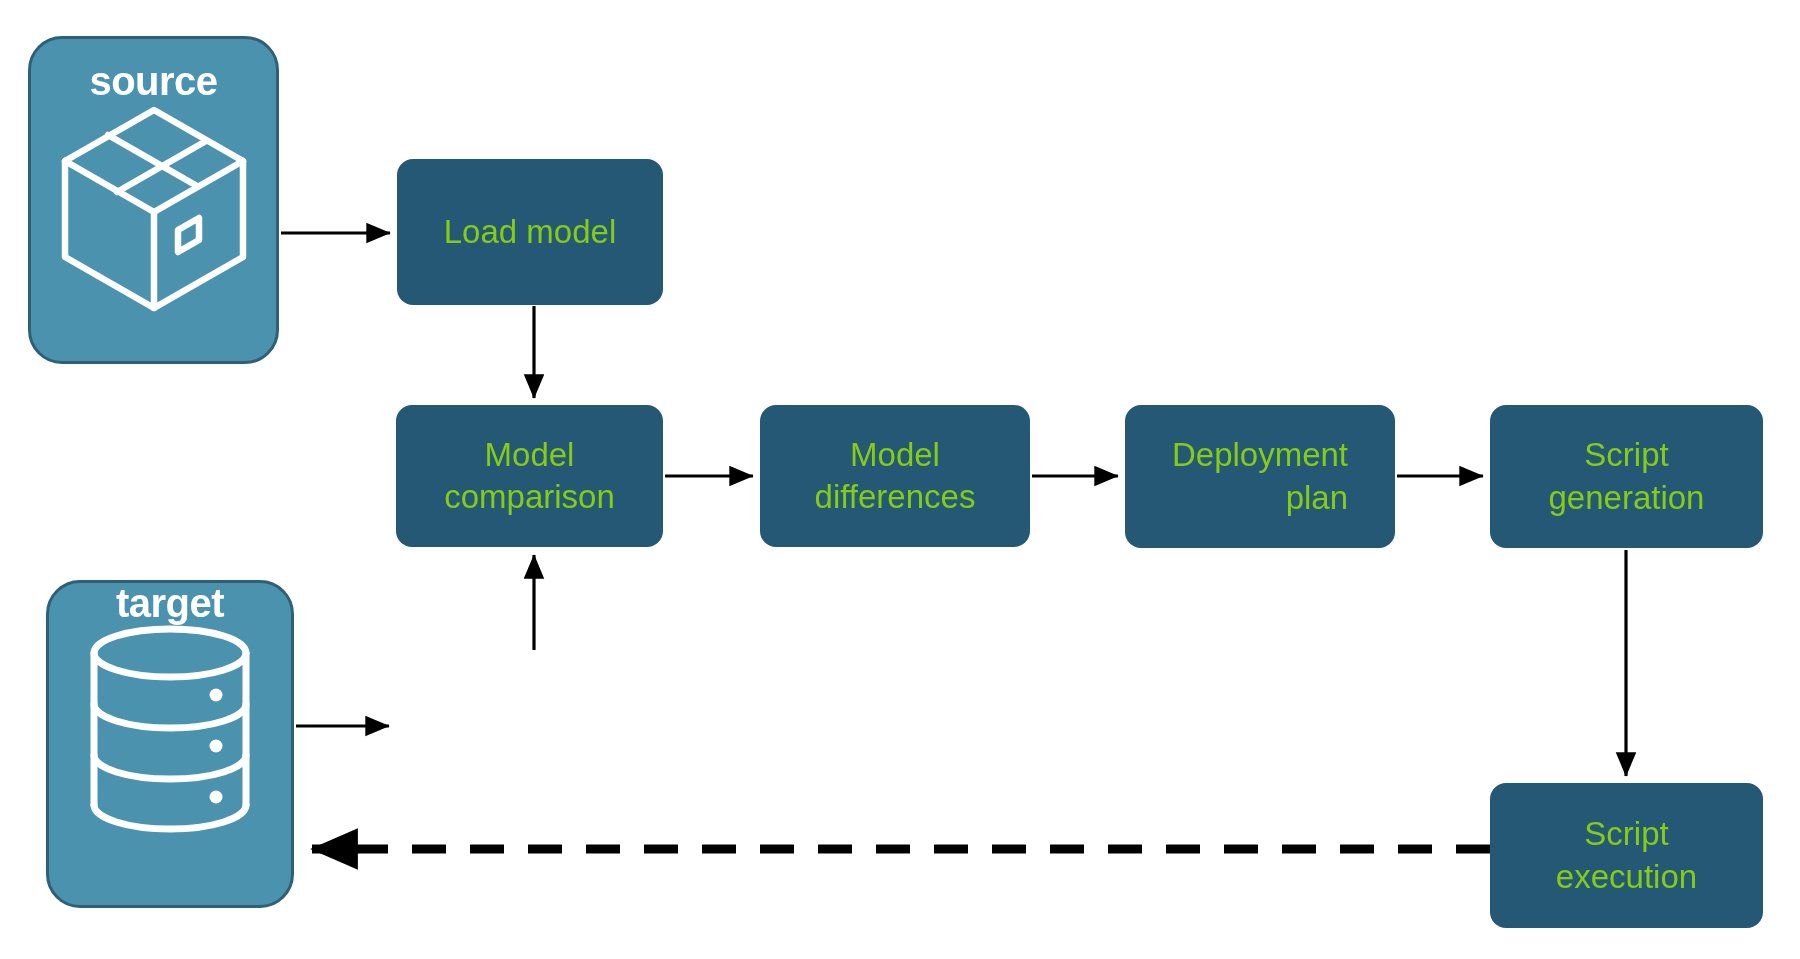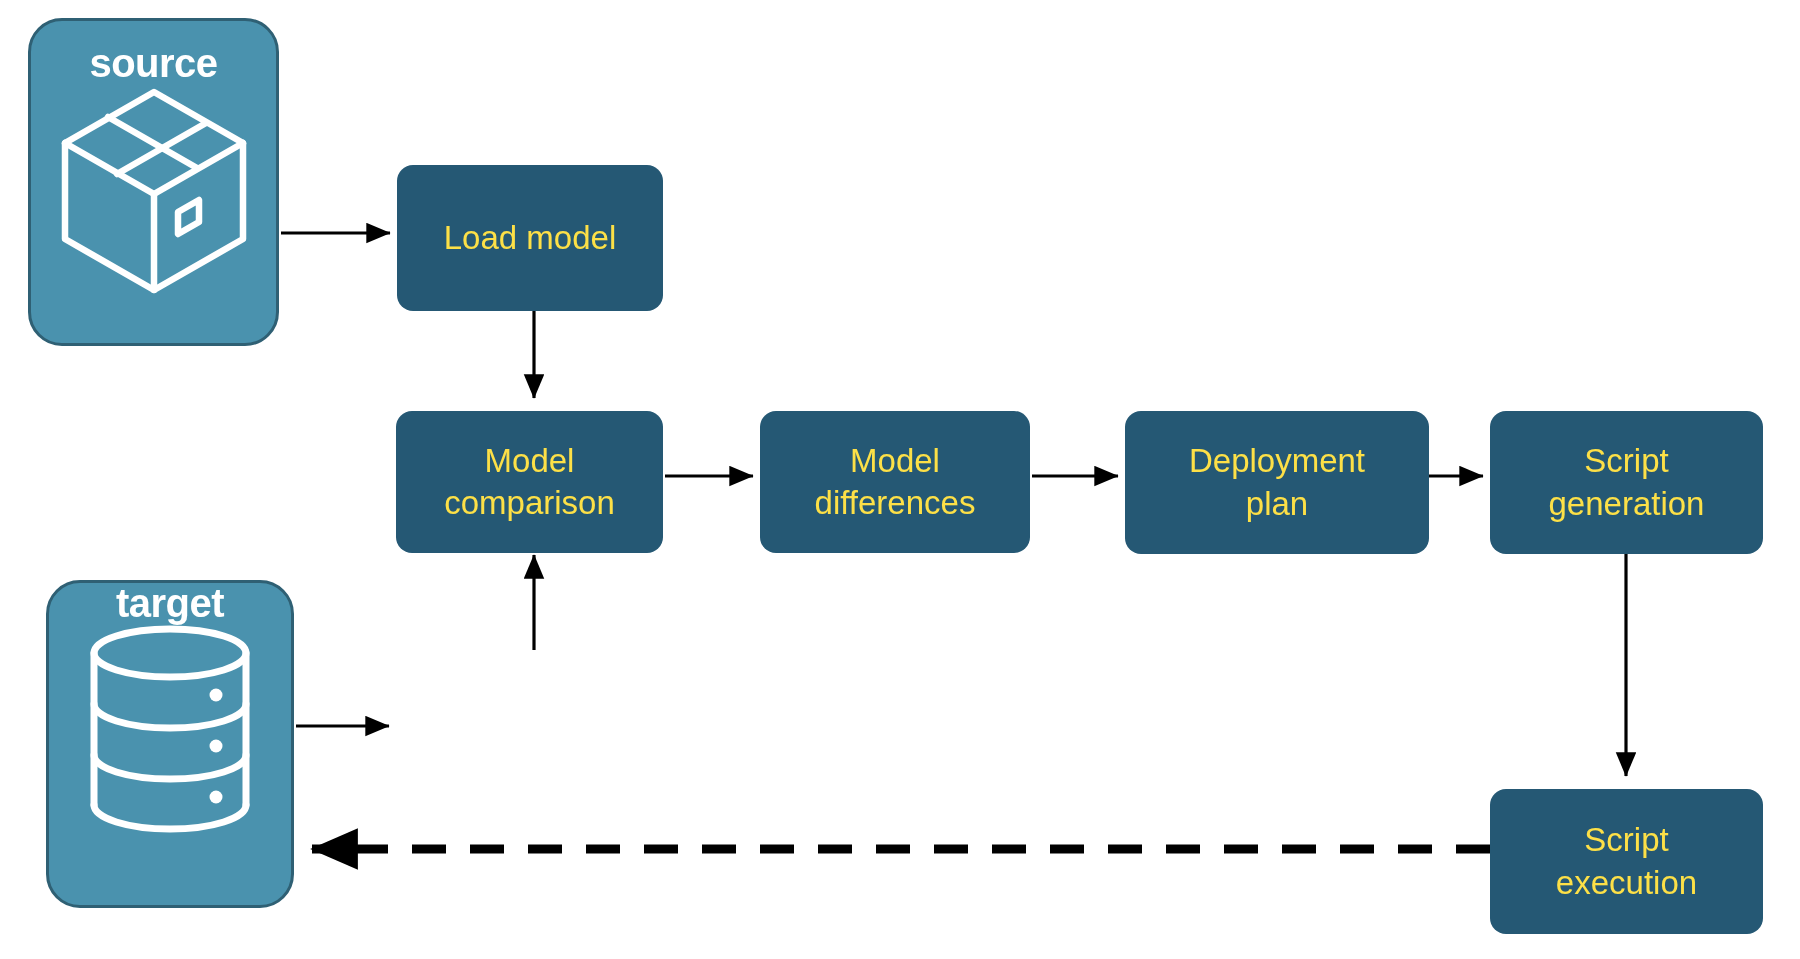--- a/index.html
+++ b/index.html
@@ -51,30 +51,29 @@
   .endpoint-icon {
     display: block;
   }
 
   
   .node {
     position: absolute;
     box-sizing: border-box;
     background: #255874;
     border-radius: 16px;
-    color: #fde047;
+    color: #84cc16;
     display: flex;
     align-items: center;
     justify-content: center;
     text-align: center;
     font-size: 33px;
     line-height: 1.28;
     padding: 4px 15px;
     white-space: pre-line;
-    margin-top: 6px;
   }
 </style>
 </head>
 <body>
 
 <div id="canvas">
 
   <svg id="edges" viewBox="0 0 1800 959" width="1800" height="959" xmlns="http://www.w3.org/2000/svg">
     <defs>
       <marker id="arrow" markerWidth="9" markerHeight="9" refX="7.4" refY="3.2" orient="auto" markerUnits="strokeWidth">
@@ -97,21 +96,21 @@
 
     <line x1="1626" y1="550" x2="1626" y2="776" stroke="#000000" stroke-width="3.2" marker-end="url(#arrow)"></line>
 
     <line x1="296" y1="726" x2="389" y2="726" stroke="#000000" stroke-width="3.2" marker-end="url(#arrow)"></line>
 
     <line x1="534" y1="650" x2="534" y2="555" stroke="#000000" stroke-width="3.2" marker-end="url(#arrow)"></line>
 
     <line x1="1490" y1="849" x2="312" y2="849" stroke="#000000" stroke-width="9" stroke-dasharray="34 24" marker-end="url(#arrow-fat)"></line>
   </svg>
 
-  <div class="endpoint" style="left:28px; top:18px; width:251px; height:328px; padding-top:22px;">
+  <div class="endpoint" style="left:28px; top:36px; width:251px; height:328px; padding-top:22px;">
     <div class="endpoint-label">source</div>
     <span class="endpoint-icon">
       <svg width="196" height="216" viewBox="0 0 196 216" xmlns="http://www.w3.org/2000/svg" fill="none" stroke="#ffffff" stroke-width="6.5" stroke-linejoin="round" stroke-linecap="round">
 
         <path d="M98 9 L187 60 L187 156 L98 207 L9 156 L9 60 Z"></path>
 
         <path d="M9 60 L98 111 L187 60"></path>
         <path d="M98 111 L98 207"></path>
 
         <path d="M52 34 L141 85"></path>
@@ -140,21 +139,21 @@
   </div>
 
   <div class="node" style="left:397px; top:159px; width:266px; height:146px;">Load model</div>
 
   <div class="node" style="left:396px; top:405px; width:267px; height:142px;">Model
 comparison</div>
 
   <div class="node" style="left:760px; top:405px; width:270px; height:142px;">Model
 differences</div>
 
-  <div class="node" style="left:1125px; top:405px; width:304px; height:143px;">Deployment
+  <div class="node" style="left:1125px; top:405px; width:270px; height:143px;text-align:right;">Deployment
 plan</div>
 
   <div class="node" style="left:1490px; top:405px; width:273px; height:143px;">Script
 generation</div>
 
 
   <div class="node" style="left:1490px; top:783px; width:273px; height:145px;">Script
 execution</div>
 
 </div>

